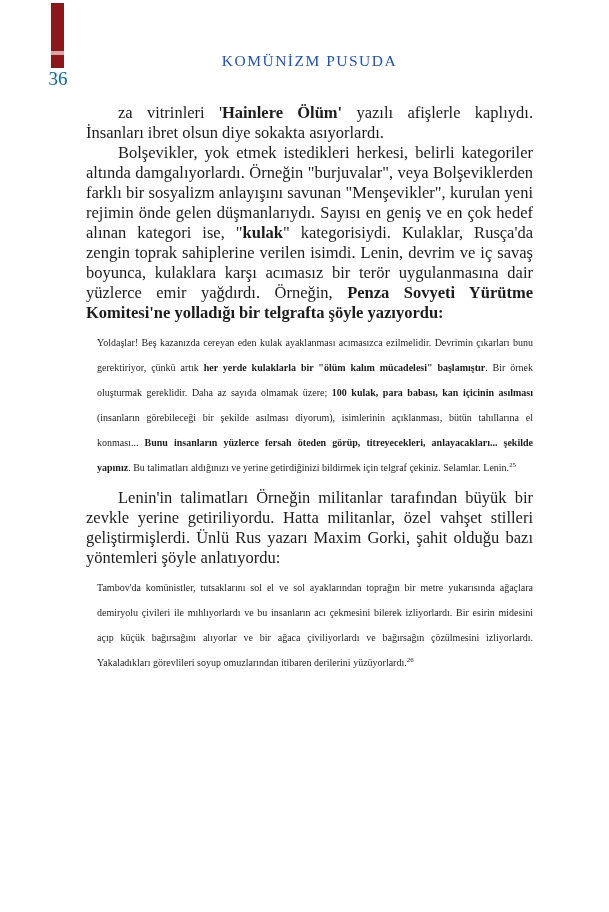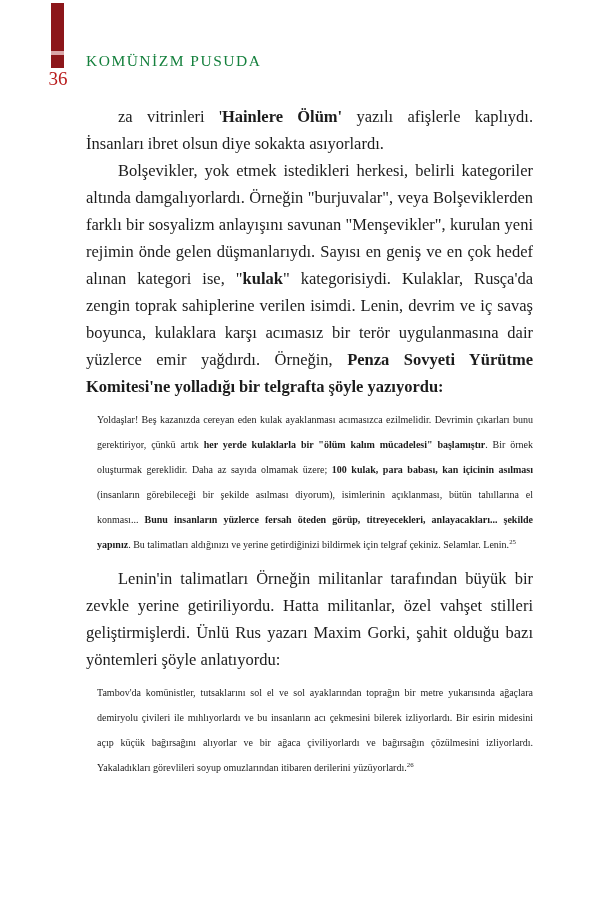--- a/index.html
+++ b/index.html
@@ -23,42 +23,43 @@
   .accent-bar .seg-top   { height: 48px; }
   .accent-bar .seg-band  { height: 4px; }
   .accent-bar .seg-bottom{ height: 13px; }
   .page-number {
     position: absolute;
     left: 44px;
     top: 68px;
     width: 28px;
     text-align: center;
     font-size: 19px;
-    color: #b91c1c;
+    color: #0369a1;
   }
   .running-header {
     position: absolute;
     left: 86px;
     top: 52px;
     width: 447px;
+    text-align: center;
     font-size: 15.5px;
     letter-spacing: 1.5px;
-    color: #15803d;
+    color: #1d4ed8;
     white-space: nowrap;
   }
   .text-column {
     position: absolute;
     left: 86px;
     top: 103px;
     width: 447px;
   }
   .para {
     margin: 0;
     font-size: 16.5px;
-    line-height: 27px;
+    line-height: 20px;
     text-align: justify;
     text-indent: 32px;
   }
   .quote {
     margin: 7px 0 8px 11px;
     font-size: 10px;
     line-height: 25px;
     text-align: justify;
     text-indent: 0;
   }

